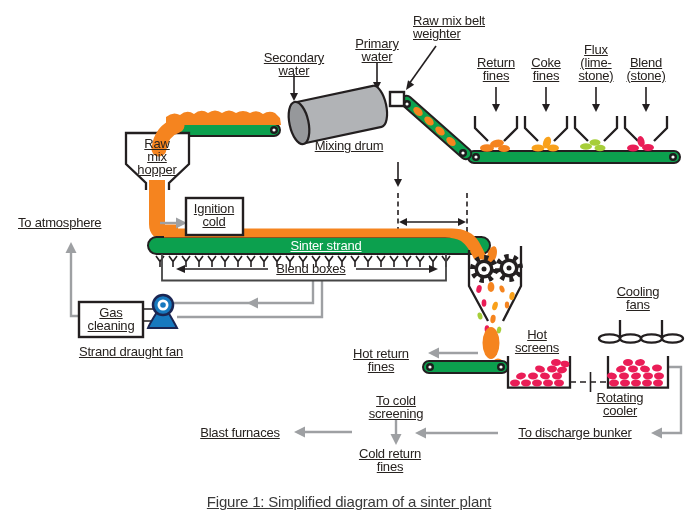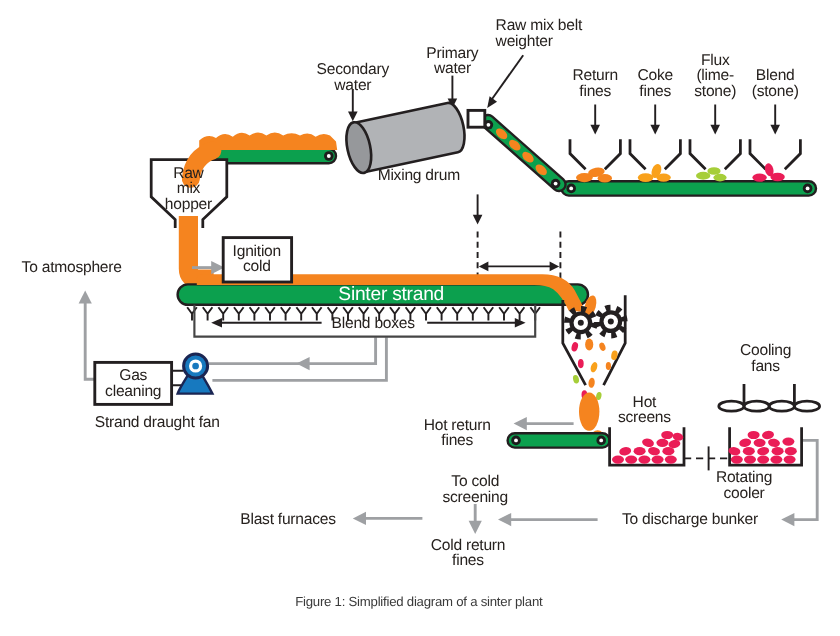--- a/index.html
+++ b/index.html
@@ -1,23 +1,23 @@
 <!DOCTYPE html>
 <html style="--belt-green: #0CA04E; --material-orange: #F5841F; --coke-yellow: #F9A11B; --flux-green: #A6CE39; --ore-crimson: #EA1D57; --drum-gray: #B1B3B6; --drum-face-gray: #96989B; --fan-blue: #1779BF; --fan-outline: #1B2653; --pipe-gray: #9EA0A3; --outline-dark: #231F20; --text-dark: #27221F;"><head>
 <meta charset="utf-8">
 <style>
   html,body{margin:0;padding:0;background:#fff;}
   .stage{position:relative;width:700px;height:530px;background:#fff;overflow:hidden;
          font-family:"Liberation Sans",sans-serif;}
   .stage svg{position:absolute;left:0;top:0;}
   .lbl{position:absolute;font-size:13px;line-height:13px;color:var(--text-dark);
-       text-align:center;white-space:pre-line;transform:translateX(-50%);letter-spacing:-0.2px;}
+       text-align:center;white-space:pre-line;transform:translateX(-50%);letter-spacing:-0.2px;text-decoration:underline;}
   .lbl.left{transform:none;text-align:left;}
-  .lbl.white{color:#fff;font-size:16px;}
-  .lbl.caption{font-size:11px;line-height:16px;color:#3a3a3a;}
+  .lbl.white{color:#fff;font-size:13px;}
+  .lbl.caption{font-size:15px;line-height:16px;color:#3a3a3a;}
   
   .gray{stroke:var(--pipe-gray);stroke-width:2.4;fill:none;}
   .gfill{fill:var(--pipe-gray);}
   .blk{stroke:var(--outline-dark);stroke-width:1.6;fill:none;}
   .bfill{fill:var(--outline-dark);}
   .struct{stroke:var(--outline-dark);stroke-width:2.3;fill:none;}
   .green{fill:var(--belt-green);stroke:var(--outline-dark);stroke-width:2;}
   .orange{fill:var(--material-orange);}
   .ostroke{stroke:var(--material-orange);fill:none;}
   .whitebox{fill:#fff;stroke:var(--outline-dark);stroke-width:2.4;}

